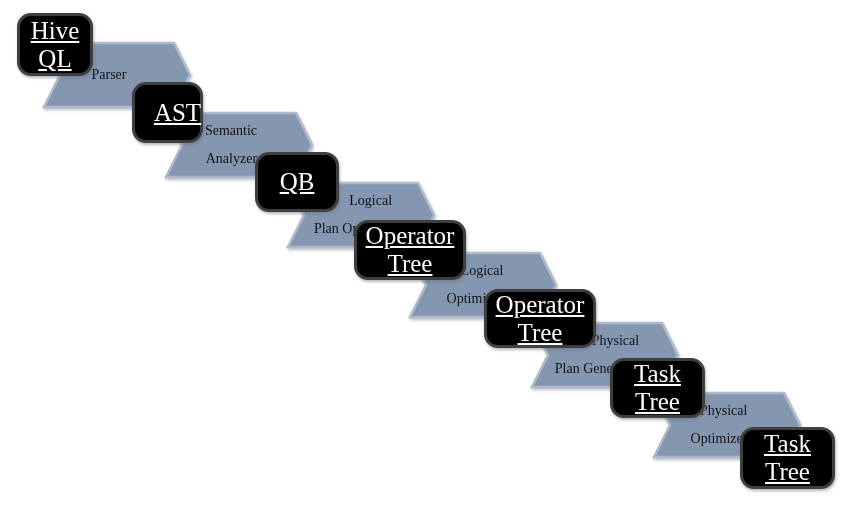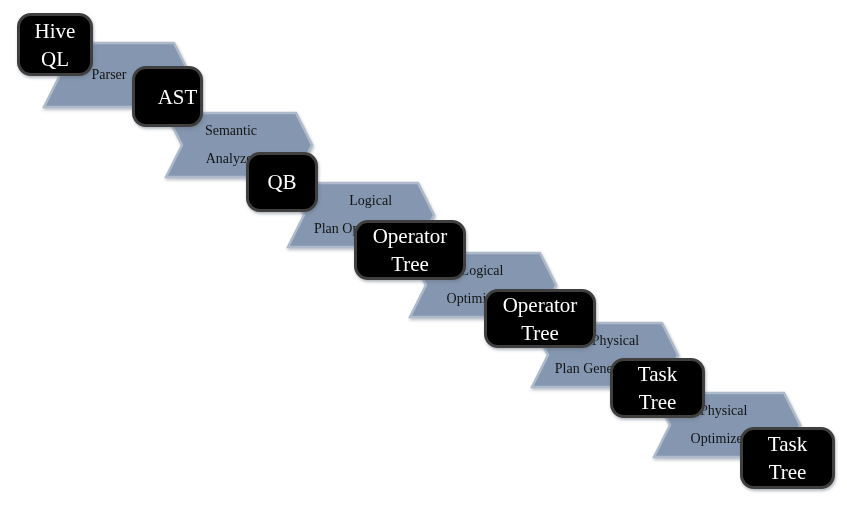--- a/index.html
+++ b/index.html
@@ -50,23 +50,24 @@
     border: 3px solid #3f3f3f;
     border-radius: 14px;
     display: flex;
     align-items: center;
     justify-content: center;
     text-align: center;
     box-shadow: 1px 2px 3px rgba(105,115,130,0.5);
   }
   .artifact-label {
     white-space: pre-line;
-    font-size: 21px;
+    font-size: 25px;
     line-height: 28px;
     color: #ffffff;
+    text-decoration: underline;
   }
 </style>
 </head>
 <body>
 
 <div class="canvas">
 
   <div class="stage" style="left:42px; top:41px;">
     <svg width="150" height="68" viewBox="0 0 150 68">
       <polygon points="2,2 132,2 148,34 132,66 2,66 18,34" stroke="#AEBAC9" stroke-width="2.5" fill="#8496B0"></polygon>
@@ -112,25 +113,25 @@
     </svg>
     <div class="stage-label">Physical
 Optimizer</div>
   </div>
 
   <div class="artifact" style="left:17px; top:13px; width:76px; height:63px;">
     <span class="artifact-label">Hive
 QL</span>
   </div>
 
-  <div class="artifact" style="left:132px; top:66px; width:71px; height:61px;padding-left:20px;">
+  <div class="artifact" style="left:132px; top:82px; width:71px; height:61px;padding-left:20px;">
     <span class="artifact-label">AST</span>
   </div>
 
-  <div class="artifact" style="left:246px; top:152px; width:72px; height:60px;">
+  <div class="artifact" style="left:255px; top:152px; width:84px; height:60px;">
     <span class="artifact-label">QB</span>
   </div>
 
   <div class="artifact" style="left:354px; top:220px; width:112px; height:60px;">
     <span class="artifact-label">Operator
 Tree</span>
   </div>
 
   <div class="artifact" style="left:484px; top:289px; width:112px; height:59px;">
     <span class="artifact-label">Operator

